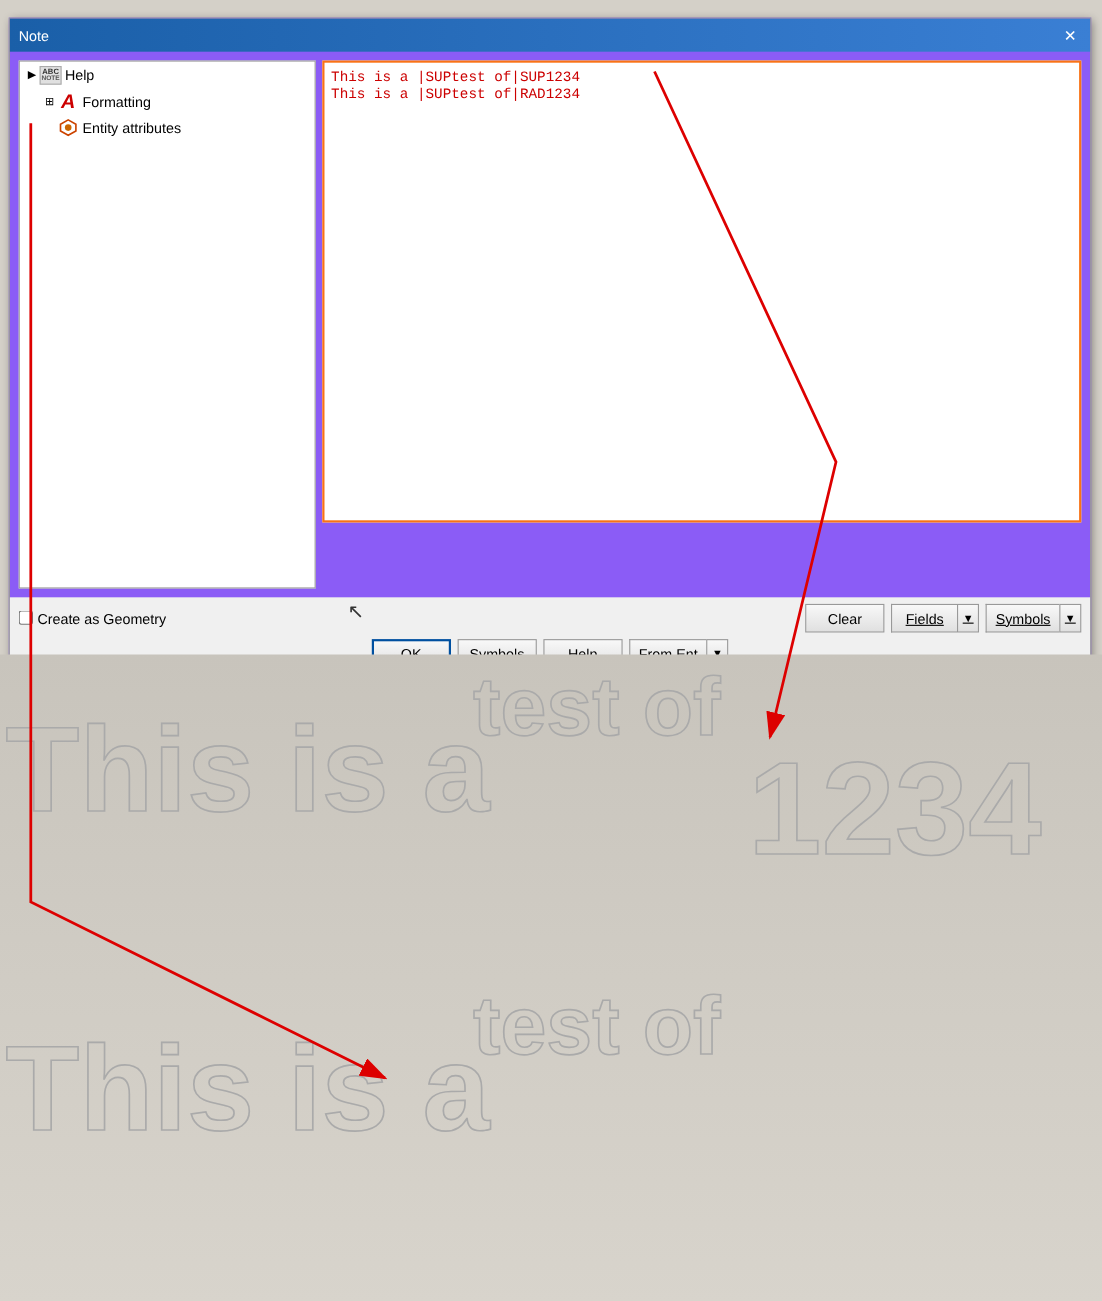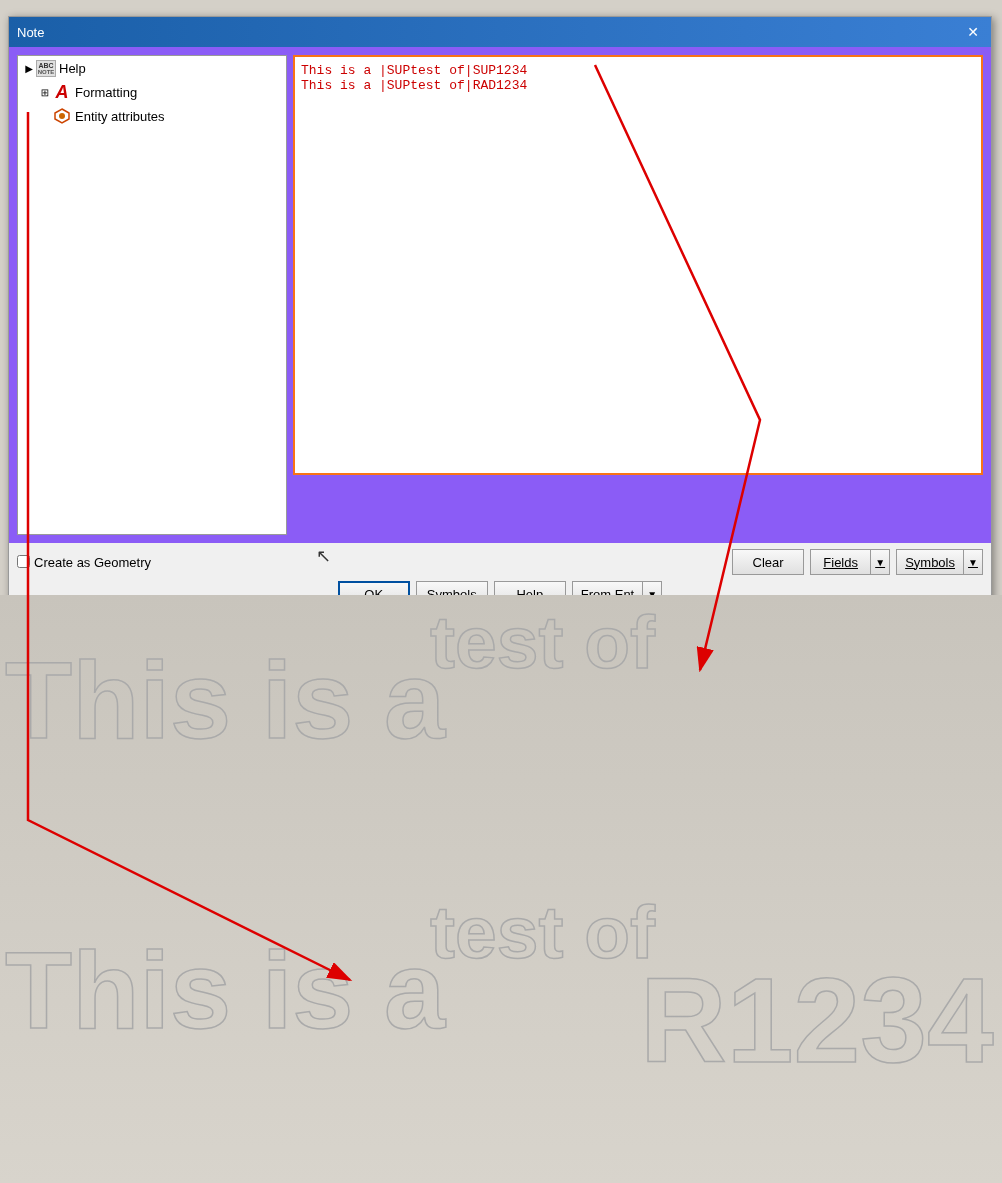--- a/index.html
+++ b/index.html
@@ -336,26 +336,26 @@
     </div>
   </div>
 </div>
 
 <div class="canvas-area">
 
   <div class="canvas-text-line" style="left: 5px; top: 50px; font-size: 110px;">This is a</div>
 
   <div class="canvas-text-line" style="left: 430px; top: 10px; font-size: 75px;">test of</div>
 
+  <div class="canvas-text-line" style="left: 680px; top: 80px; font-size: 120px;">1234</div>
 
   <div class="canvas-text-line" style="left: 5px; top: 340px; font-size: 110px;">This is a</div>
 
   <div class="canvas-text-line" style="left: 430px; top: 300px; font-size: 75px;">test of</div>
 
-  <div class="canvas-text-line" style="left: 640px; top: 365px; font-size: 120px;">R1234</div>
 </div>
 
 <svg class="arrows-overlay" height="1183" xmlns="http://www.w3.org/2000/svg">
   <defs>
     <marker id="arrowhead" markerWidth="10" markerHeight="7" refX="9" refY="3.5" orient="auto">
       <polygon points="0 0, 10 3.5, 0 7" fill="#dd0000"></polygon>
     </marker>
   </defs>
 
   <polyline points="595,65 760,420 700,670" fill="none" stroke="#dd0000" stroke-width="2.5" marker-end="url(#arrowhead)"></polyline>

